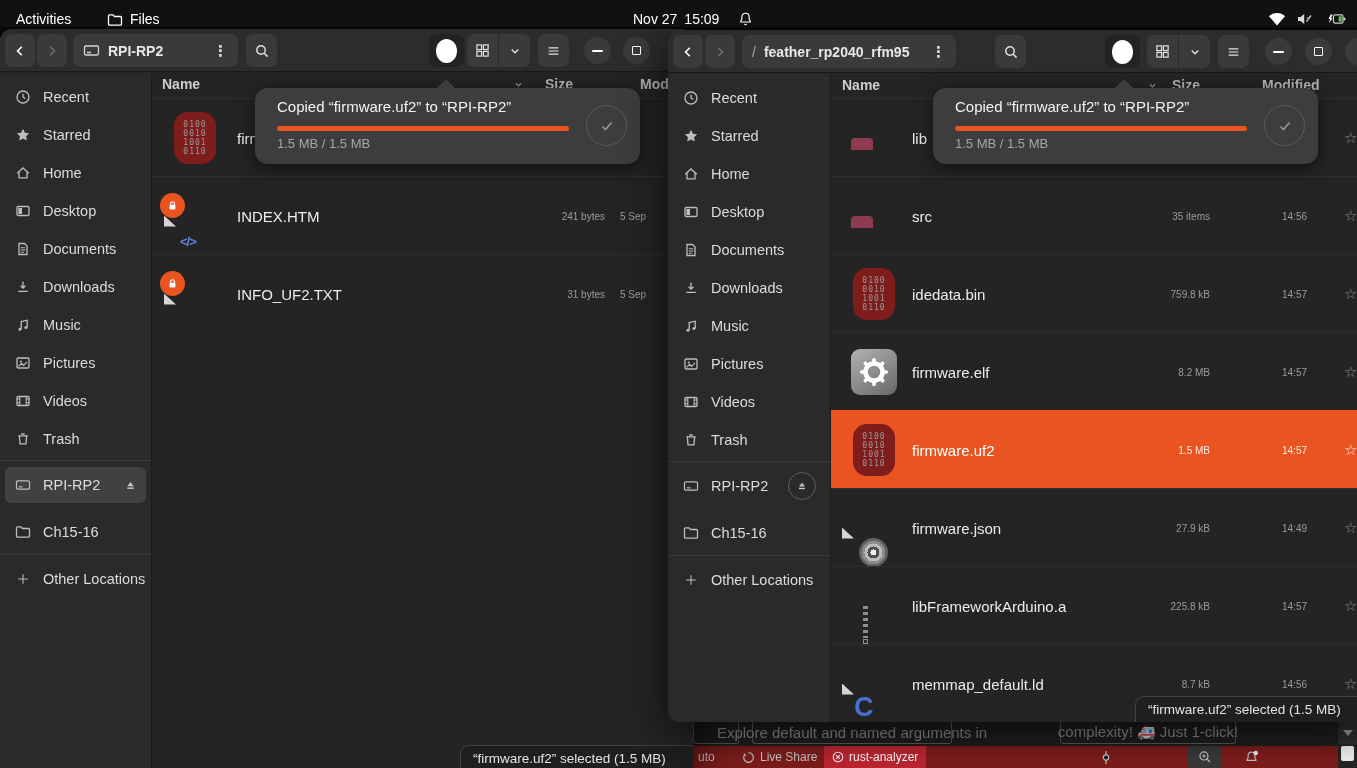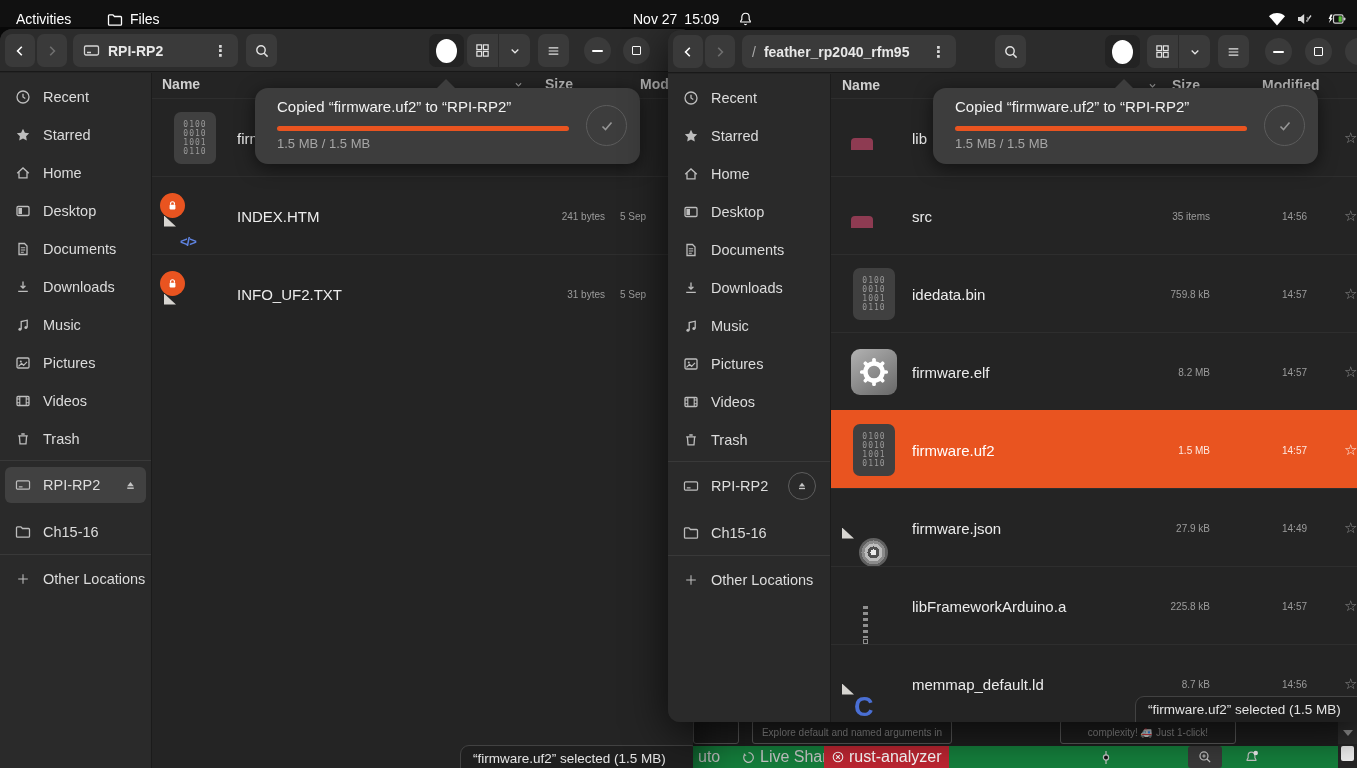--- a/index.html
+++ b/index.html
@@ -59,41 +59,41 @@
 .toast::before{content:"";position:absolute;top:-9px;left:181px;border:10px solid transparent;border-bottom:10px solid #3d3d3d;border-top:none}
 .t-title{position:absolute;left:22px;top:10px;font-size:15px;color:#f2f2f2;white-space:nowrap}
 .t-bar{position:absolute;left:22px;top:38px;width:292px;height:5px;border-radius:3px;background:#E95420}
 .t-sub{position:absolute;left:22px;top:48px;font-size:13px;color:#a6a6a6}
 .t-check{position:absolute;right:13px;top:17px;width:41px;height:41px;border:1px solid #5c5c5c;border-radius:50%;display:flex;align-items:center;justify-content:center;color:#969696}
 
 
 .pill{position:absolute;background:#1f1f1f;border:1px solid #424242;border-radius:9px;color:#e3e3e3;font-size:13.5px;padding:5px 12px;white-space:nowrap;z-index:7}
 
 
-.ic-uf2{width:42px;height:52px;background:#404040;border-radius:7px;display:flex;align-items:center;justify-content:center}
+.ic-uf2{width:42px;height:52px;background:#7f1d1d;border-radius:14px;display:flex;align-items:center;justify-content:center}
 .ic-uf2 .digits{font-family:"DejaVu Sans Mono",monospace;font-size:8px;line-height:9px;color:#999;white-space:pre;letter-spacing:1px}
 .ic-folder{position:relative;width:46px;height:42px}
 .ic-folder .tab{position:absolute;top:0;left:0;width:22px;height:12px;background:#8e3b52;border-radius:4px 4px 0 0}
 .ic-folder .bodyf{position:absolute;top:4px;left:0;right:0;bottom:0;background:linear-gradient(150deg,#a3a19e 0%,#8c8a8a 55%,#6e6c70 100%);border-radius:4px;border-top:5px solid #e95420}
 .ic-gear{width:46px;height:46px;border-radius:9px;background:linear-gradient(145deg,#b2b2b2,#686868);display:flex;align-items:center;justify-content:center}
 .ic-page{position:relative;width:40px;height:50px;background:#f6f5f3;border-radius:3px}
 .ic-page .fold{position:absolute;top:0;right:0;width:12px;height:11px;background:#d7d5d1;clip-path:polygon(0 0,100% 100%,0 100%)}
 .ic-page .foldcut{position:absolute;top:0;right:0;width:12px;height:11px;background:#242424;clip-path:polygon(0 0,100% 0,100% 100%)}
 .ic-page .htmlmark{position:absolute;left:4px;top:18px;color:#5f83e0;font-weight:bold;font-size:13px;letter-spacing:-1px}
 .ic-page .cmark{position:absolute;left:0;right:0;top:8px;text-align:center;color:#4a6fd4;font-weight:bold;font-size:27px}
 .ic-page .tlines{position:absolute;left:6px;right:8px;top:16px;height:22px;background:repeating-linear-gradient(#a9a7a3 0 2px,transparent 2px 6px)}
 .ic-page .disc{position:absolute;left:5px;top:10px;width:29px;height:29px;border-radius:50%;background:radial-gradient(circle,#ececec 0 3px,#4f4f4f 3px 6px,#bcbcbc 6px 9px,#8a8a8a 9px 12px,#606060 12px 15px)}
 .ic-page .zipper{position:absolute;left:9px;top:0;width:5px;height:32px;background:repeating-linear-gradient(#8f8f8f 0 3px,transparent 3px 6px)}
 .ic-page .zipbox{position:absolute;left:9px;top:33px;width:5px;height:5px;border:1px solid #8f8f8f}
 .lock{position:absolute;right:-9px;bottom:-2px;width:25px;height:25px;border-radius:50%;background:#e95420;display:flex;align-items:center;justify-content:center}
 
 
 #vscode{position:absolute;left:660px;top:705px;width:697px;height:63px;background:#1f1f1f;z-index:1}
-.hintbox{position:absolute;top:15px;height:24px;border:1px solid #5c5c5c;border-radius:3px;color:#8f8f8f;font-size:10px;display:flex;align-items:center;justify-content:center;padding:0 10px;white-space:nowrap}
-.vstatus{position:absolute;left:0;right:0;top:41px;bottom:0;background:#15803d;font-size:16px;color:#c9c9c9}
+.hintbox{position:absolute;top:15px;height:24px;border:1px solid #5c5c5c;border-radius:3px;color:#8f8f8f;font-size:15px;display:flex;align-items:center;justify-content:center;padding:0 10px;white-space:nowrap}
+.vstatus{position:absolute;left:0;right:0;top:41px;bottom:0;background:#7f1d1d;font-size:12px;color:#c9c9c9}
 .vs-item{position:absolute;top:0;height:22px;display:flex;align-items:center;gap:5px}
 .rust{background:#bf2632;color:#fff;padding:0 8px}
 .zoombox{background:#3a3a3a;border-radius:3px;width:34px;justify-content:center}
 .vscroll{position:absolute;left:678px;top:17px;bottom:0;width:19px;background:#262626}
 .vscroll .arrowbtn{position:absolute;top:0;left:0;right:0;height:22px;background:#2f2f2f;display:flex;align-items:center;justify-content:center}
 .tri-down{width:0;height:0;border-left:5px solid transparent;border-right:5px solid transparent;border-top:6px solid #9a9a9a}
 .vthumb{position:absolute;top:24px;left:3px;width:13px;height:15px;background:#f2f2f2;border-radius:2px}
 svg{display:block}
 </style>
 </head>

